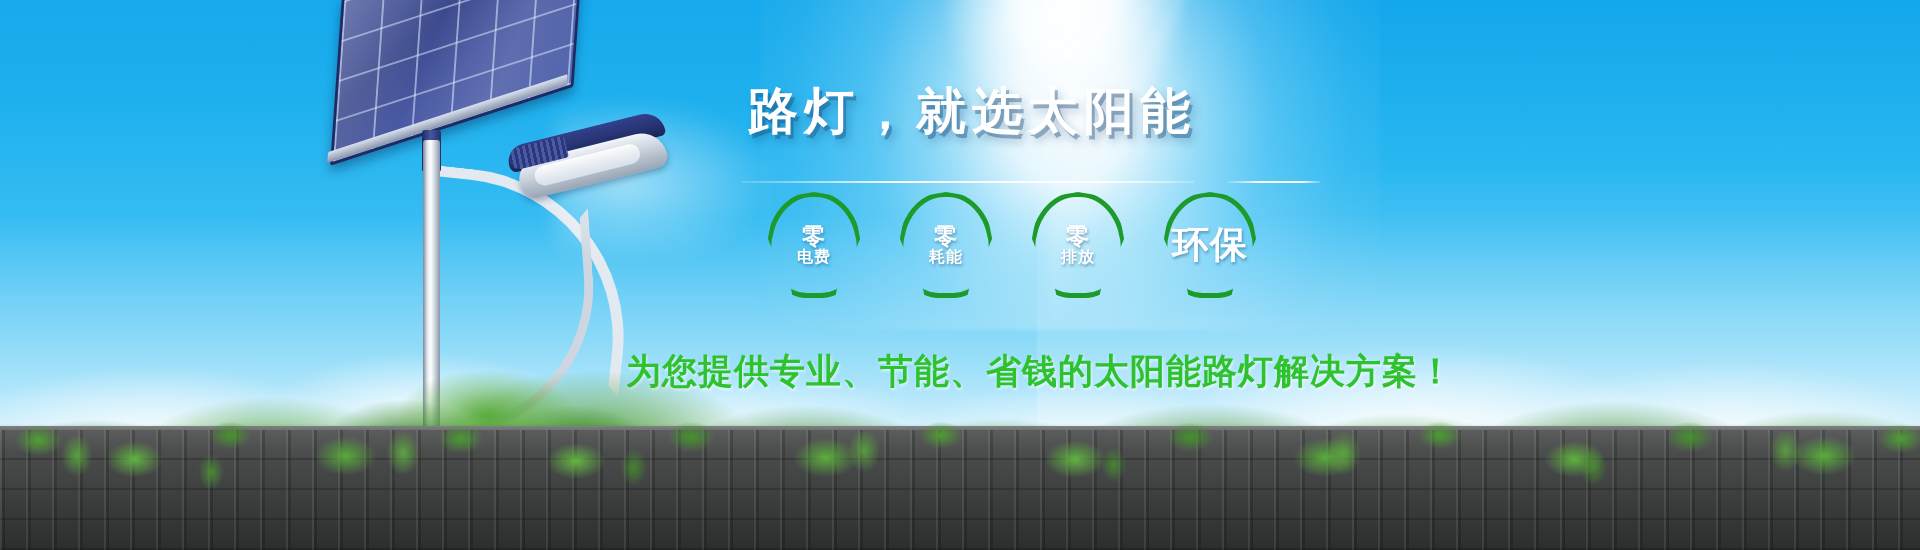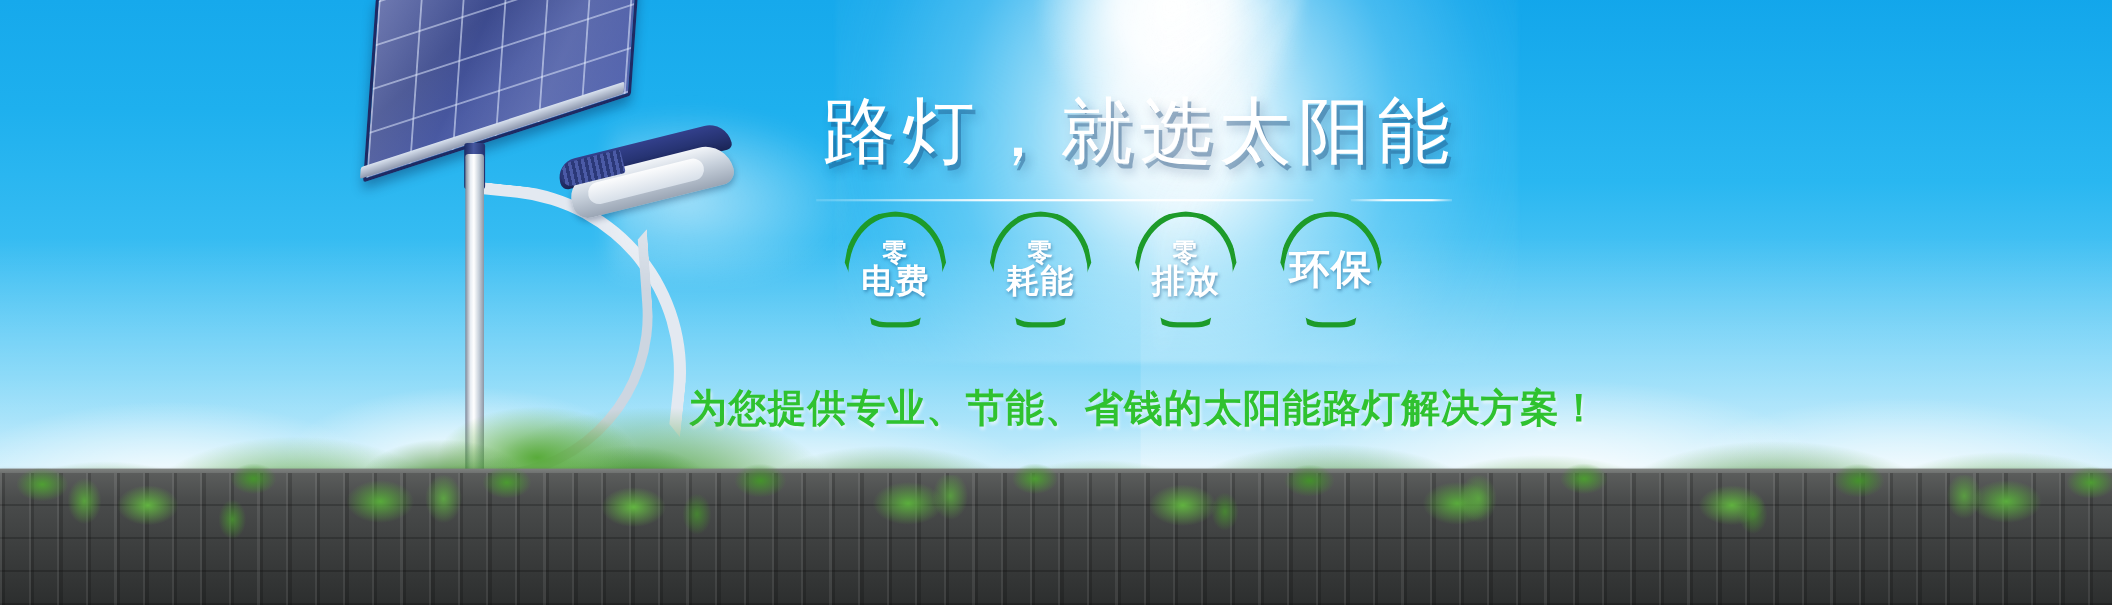--- a/index.html
+++ b/index.html
@@ -152,21 +152,21 @@
     position:absolute;left:255px;top:95px;width:230px;height:160px;
     background:radial-gradient(ellipse at 30% 55%,rgba(255,255,255,.55),rgba(255,255,255,0) 68%);
     filter:blur(9px);
   }
 
   
   .copy{position:absolute;left:0;top:0;width:1920px;height:550px;}
 
   .headline{
     position:absolute;left:748px;top:86px;
-    font-size:66px;font-weight:normal;color:#ffffff;
+    font-size:50px;font-weight:bold;color:#ffffff;
     letter-spacing:6px;
     line-height:1;
     text-shadow:
       3px 4px 0 rgba(20,70,120,.38),
       5px 7px 10px rgba(10,50,100,.30);
     white-space:nowrap;
   }
   .rule{
     position:absolute;left:742px;top:181px;width:452px;height:2px;
     background:linear-gradient(90deg,rgba(255,255,255,.15),rgba(255,255,255,.95) 35%,rgba(255,255,255,.95) 80%,rgba(255,255,255,.2));
@@ -189,21 +189,21 @@
     clip-path:polygon(50% 0%,76% 4%,93% 20%,98% 44%,88% 66%,76% 82%,72% 100%,28% 100%,24% 82%,12% 66%,2% 44%,7% 20%,24% 4%);
   }
   .badge-txt{
     position:relative;z-index:2;
     color:#ffffff;font-weight:bold;
     line-height:1.02;text-align:center;
     text-shadow:1px 2px 3px rgba(10,60,110,.42);
     letter-spacing:1px;
   }
   .badge-zero{font-size:23px;display:block;}
-  .badge-word{font-size:30px;display:block;}
+  .badge-word{font-size:16px;display:block;}
   .badge.big .badge-word{font-size:37px;line-height:1.1;}
 
   .tagline{
     position:absolute;left:626px;top:348px;
     font-size:35px;font-weight:bold;
     color:#2fc22f;
     letter-spacing:1px;
     text-shadow:1px 2px 3px rgba(255,255,255,.65);
     white-space:nowrap;
   }

